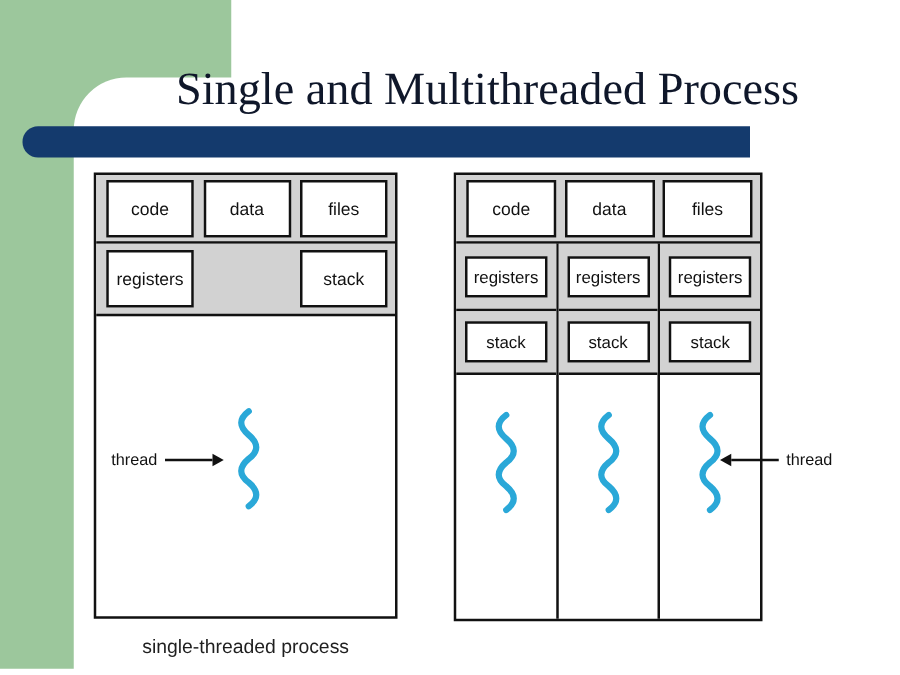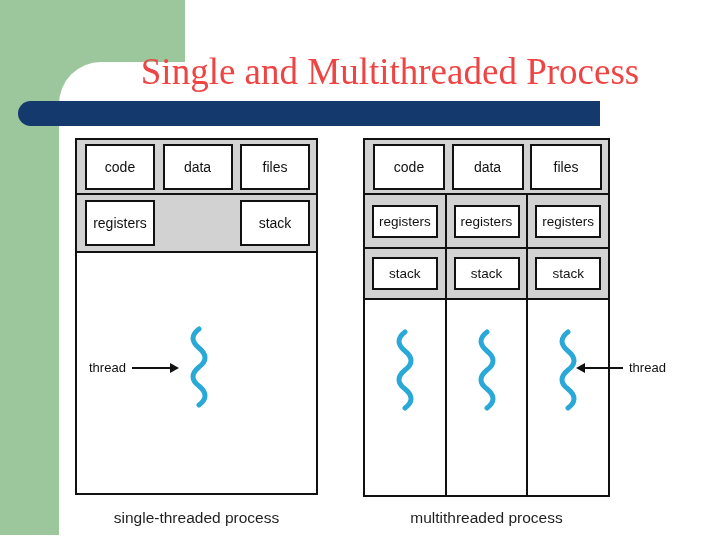--- a/index.html
+++ b/index.html
@@ -7,21 +7,21 @@
     position:relative;width:720px;height:540px;background:#ffffff;overflow:hidden;
     font-family:"Liberation Sans",sans-serif;
   }
   
   .green-sidebar{position:absolute;left:0;top:0;width:61px;height:535px;background:#9cc79c;}
   .green-topblock{position:absolute;left:0;top:0;width:185px;height:107px;background:#9cc79c;}
   .content-panel{position:absolute;left:59px;top:62px;width:661px;height:478px;background:#ffffff;border-top-left-radius:42px;}
   .navy-bar{position:absolute;left:18px;top:101px;width:582px;height:25px;background:#143a6d;border-radius:13px 0 0 13px;}
   .slide-title{
     position:absolute;left:80px;top:50px;width:620px;text-align:center;
-    font-family:"Liberation Serif",serif;font-size:37px;color:#ef4444;white-space:nowrap;
+    font-family:"Liberation Serif",serif;font-size:37px;color:#0f172a;white-space:nowrap;
   }
   .page-number{position:absolute;left:0;top:506px;width:61px;text-align:center;
     font-size:23px;font-weight:bold;color:#ffffff;letter-spacing:1px;}
 
   
   .outer-box{position:absolute;background:#ffffff;border:2px solid #111;box-sizing:border-box;}
   .gray-band{position:absolute;left:0;right:0;background:#d2d2d2;border-bottom:2px solid #111;box-sizing:border-box;
     display:flex;align-items:center;}
   .cell-box{background:#ffffff;border:2px solid #111;height:46px;box-sizing:border-box;
     display:flex;align-items:center;justify-content:center;font-size:14px;color:#111;}
@@ -132,15 +132,14 @@
       </div>
     </div>
   </div>
 
   <div class="pointer" style="left:576px;top:360px;">
     <span class="head-left"></span>
     <span class="arrow-line" style="width:38px;"></span>
     <span class="thread-label" style="margin-left:6px;">thread</span>
   </div>
 
-  <div class="caption" style="left:363px;top:509px;width:247px;">multithreaded process</div>
 
 </div>
 
 </body></html>

